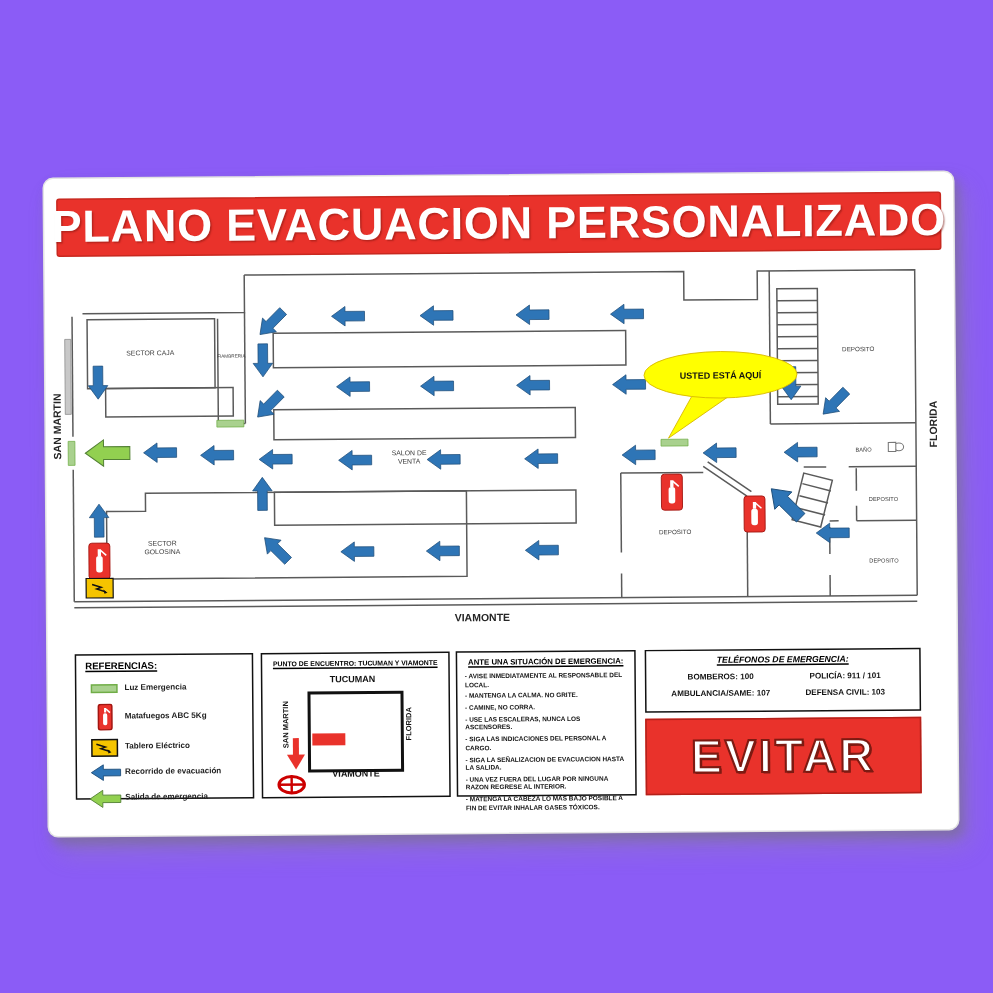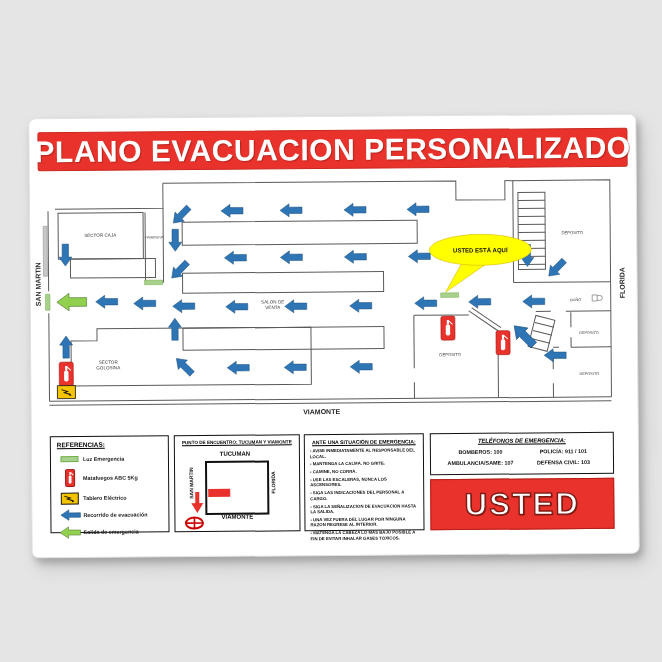--- a/index.html
+++ b/index.html
@@ -1,16 +1,16 @@
 <!DOCTYPE html>
 <html><head>
 <meta charset="utf-8">
 <style>
   html,body{margin:0;padding:0;background:#fff;}
-  #page{position:relative;width:662px;height:662px;background:#e5e5e5;overflow:hidden;
+  #page{position:relative;width:662px;height:662px;background:#8b5cf6;overflow:hidden;
         font-family:"Liberation Sans",sans-serif;}
   #poster{position:absolute;left:30px;top:116px;width:606px;height:438px;background:#fff;
           border-radius:7px;border:1px solid #e3e3e3;transform:rotate(-0.45deg);
           box-shadow:3px 5px 7px rgba(110,110,110,.45),7px 11px 16px rgba(150,150,150,.30);}
   #banner{position:absolute;left:8px;top:13px;width:588px;height:37px;background:#E9322B;
           border:1px solid #c8281f;border-radius:2px;display:flex;align-items:center;justify-content:center;}
   #banner .t{color:#fff;font-size:30px;font-weight:700;letter-spacing:.5px;white-space:nowrap;
           text-shadow:1px 1px 1px rgba(120,20,14,.45);}
   #plan-svg{position:absolute;left:0;top:0;width:606px;height:438px;}
   .wall{fill:none;stroke:#5a5a5a;stroke-width:1;}
@@ -288,17 +288,17 @@
       <div class="bt">TELÉFONOS DE EMERGENCIA:</div>
       <div id="phone-grid">
           <div>BOMBEROS: 100</div>
           <div>POLICÍA: 911 / 101</div>
           <div>AMBULANCIA/SAME: 107</div>
           <div>DEFENSA CIVIL: 103</div>
         </div>
     </div>
 
     <div id="logo">
-      <div class="t">USTED</div>
+      <div class="t">EVITAR</div>
     </div>
 
   </div>
 </div>
 
 </body></html>

